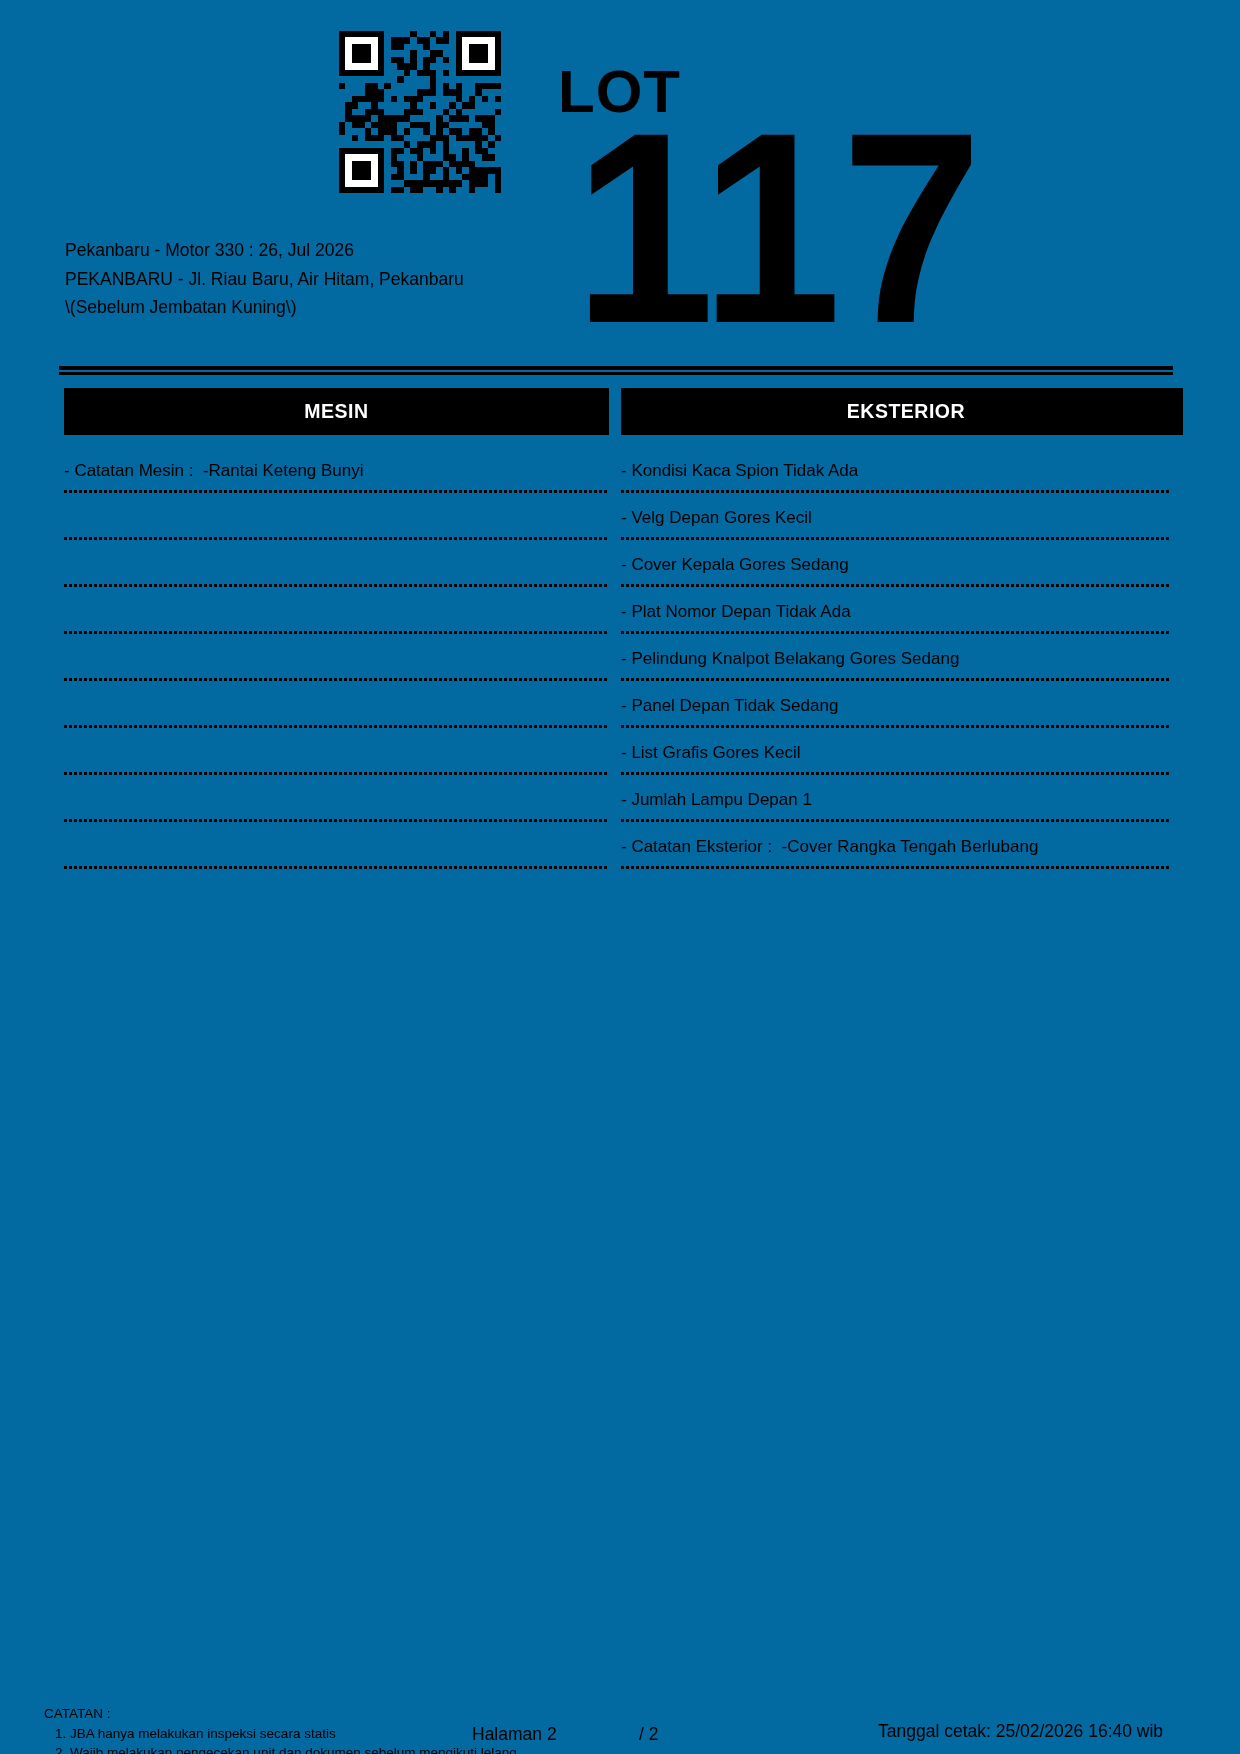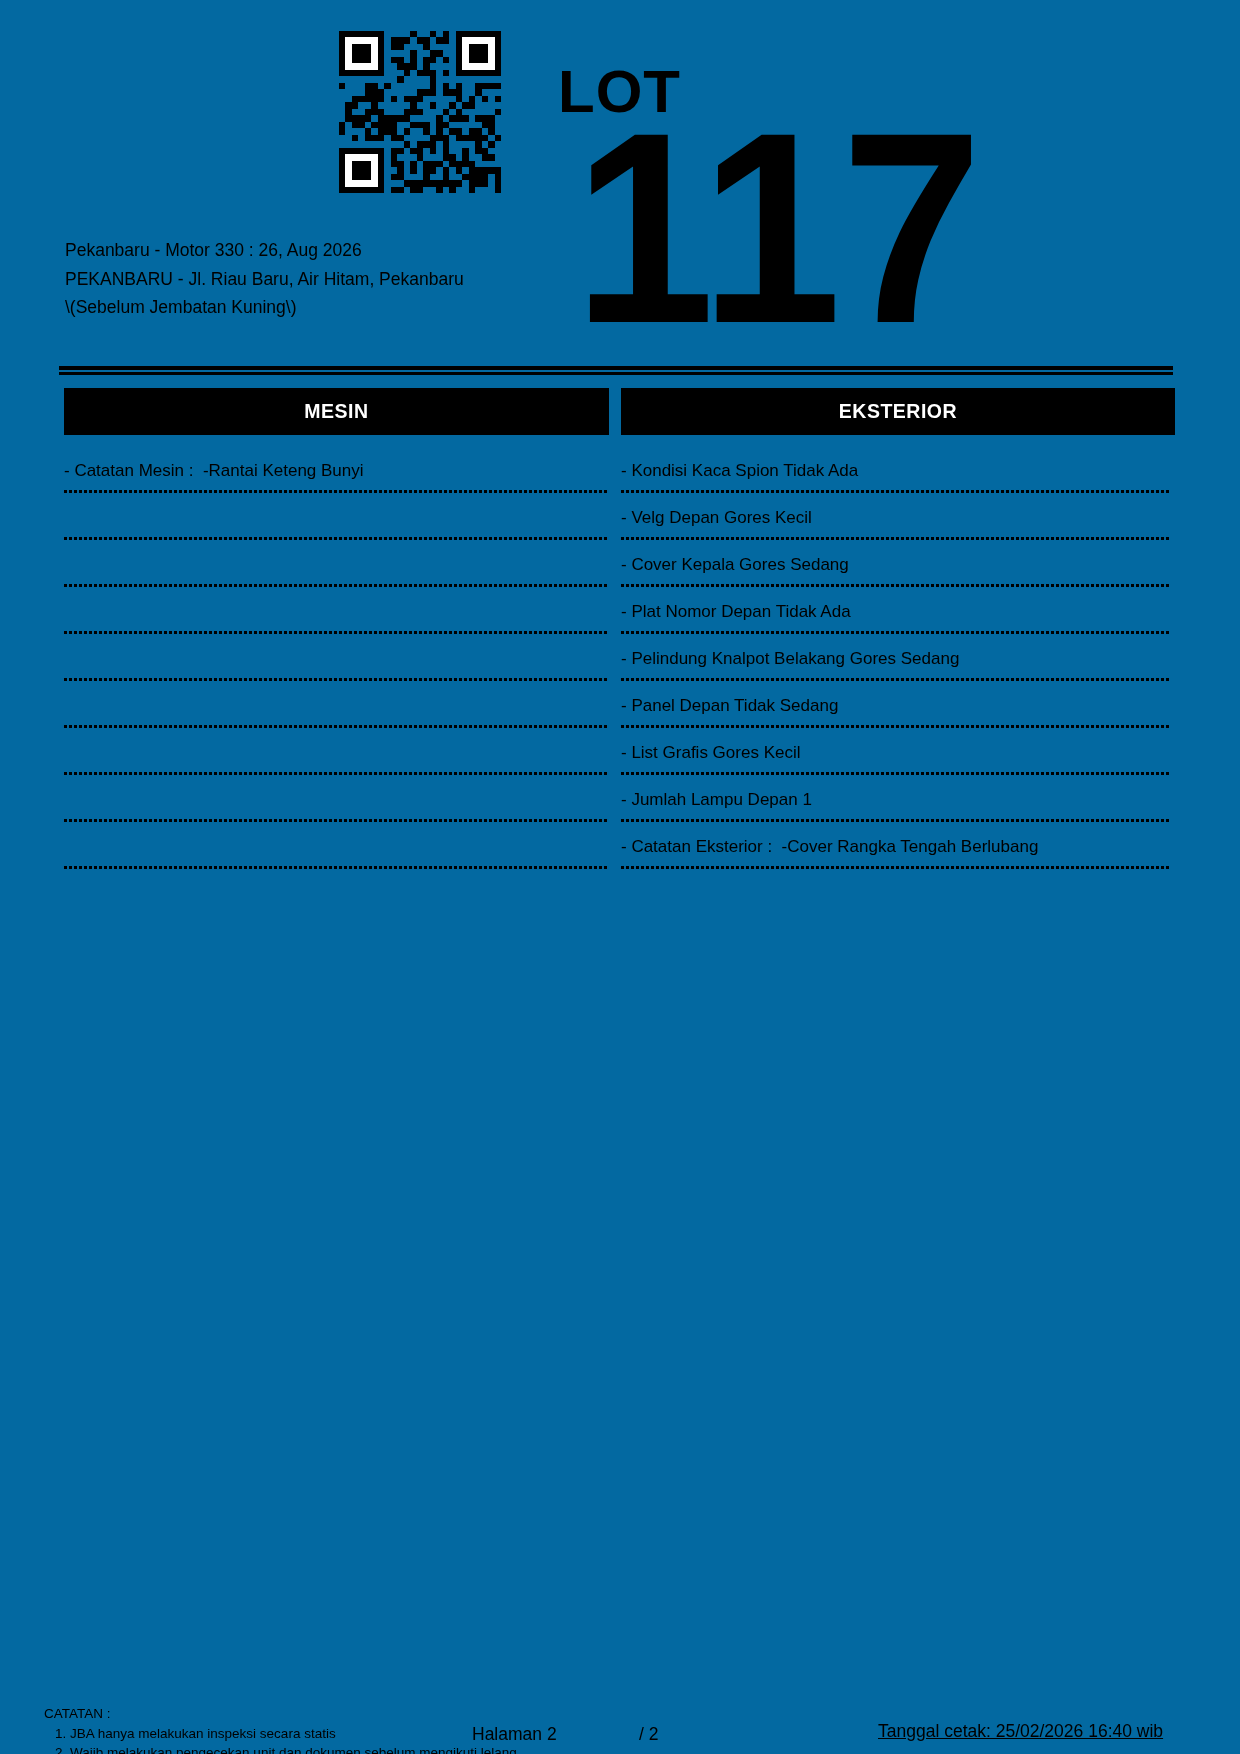--- a/index.html
+++ b/index.html
@@ -21,38 +21,38 @@
   .rule{
     position:absolute;left:59px;top:366px;width:1114px;height:2px;
     border-top:4px solid #000;border-bottom:3px solid #000;
   }
   .bar{
     position:absolute;top:388px;height:47px;background:#000;color:#fff;
     font-weight:bold;font-size:19.5px;text-align:center;line-height:47px;
     letter-spacing:.5px;
   }
   .bar.mesin{left:64px;width:545px;}
-  .bar.eks{left:621px;width:554px;}
+  .bar.eks{left:621px;width:554px;padding-left:8px;}
   .col{position:absolute;top:435px;}
   .col.left{left:64px;width:545px;}
   .col.right{left:621px;width:550px;}
   .row{position:relative;height:47px;}
   .row.first{height:58px;}
   .row-text{
     position:absolute;left:0;bottom:12px;font-size:17px;white-space:pre-wrap;
   }
   .dotline{
     position:absolute;left:0;right:0;bottom:0;height:3px;
     background:repeating-linear-gradient(90deg,#000 0 3px,transparent 3px 5px);
   }
   .notes{position:absolute;left:44px;top:1659px;font-size:13.5px;line-height:19.5px;margin-top:45px;}
   .notes .indent{padding-left:11px;}
   .pageno{position:absolute;left:472px;top:1724px;font-size:17.5px;}
   .pagetotal{position:absolute;left:639px;top:1724px;font-size:17.5px;}
-  .printed{position:absolute;left:878px;top:1721px;font-size:17.5px;text-decoration:underline;}
+  .printed{position:absolute;left:878px;top:1721px;font-size:17.5px;}
 </style>
 </head>
 <body>
 
 <div class="page">
 
   <div class="qr">
     <svg id="qr" viewBox="0 0 25 25" fill="#000" xmlns="http://www.w3.org/2000/svg">
         <rect x="11" y="0" width="1" height="1"></rect>
         <rect x="14" y="0" width="1" height="1"></rect>
@@ -280,21 +280,21 @@
         <rect x="0" y="18" width="7" height="7"></rect>
         <rect x="1" y="19" width="5" height="5" fill="#fff"></rect>
         <rect x="2" y="20" width="3" height="3"></rect>
       </svg>
   </div>
 
   <div class="lot-label">LOT</div>
   <div class="lot-number">117</div>
 
   <div class="hdr">
-    <div>Pekanbaru - Motor 330 : 26, Aug 2026</div>
+    <div>Pekanbaru - Motor 330 : 26, Jul 2026</div>
     <div>PEKANBARU - Jl. Riau Baru, Air Hitam, Pekanbaru</div>
     <div>\(Sebelum Jembatan Kuning\)</div>
   </div>
 
   <div class="rule"></div>
 
   <div class="bar mesin">MESIN</div>
   <div class="bar eks">EKSTERIOR</div>
 
   <div class="col left">

